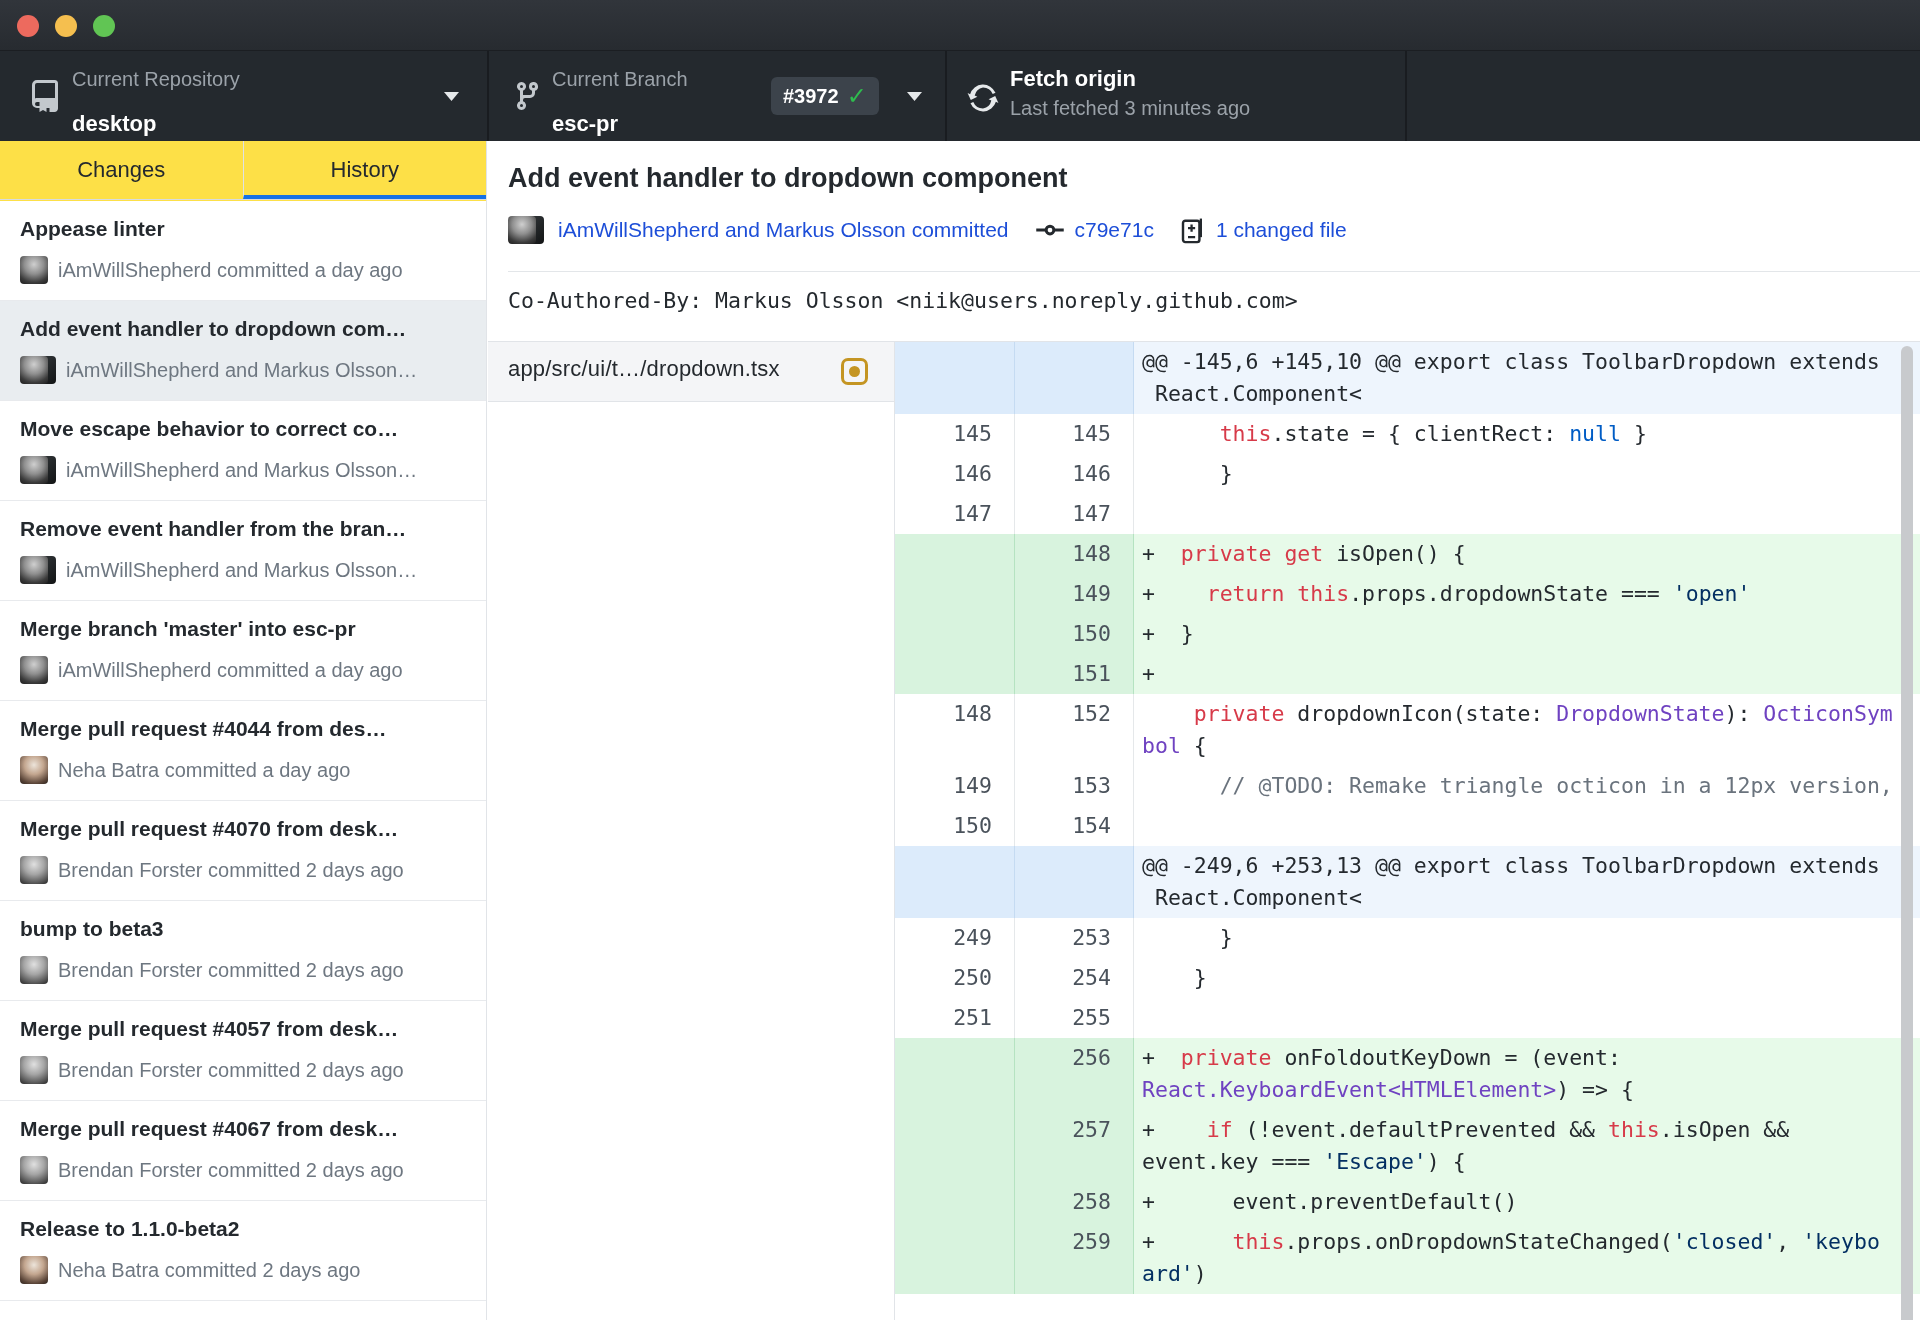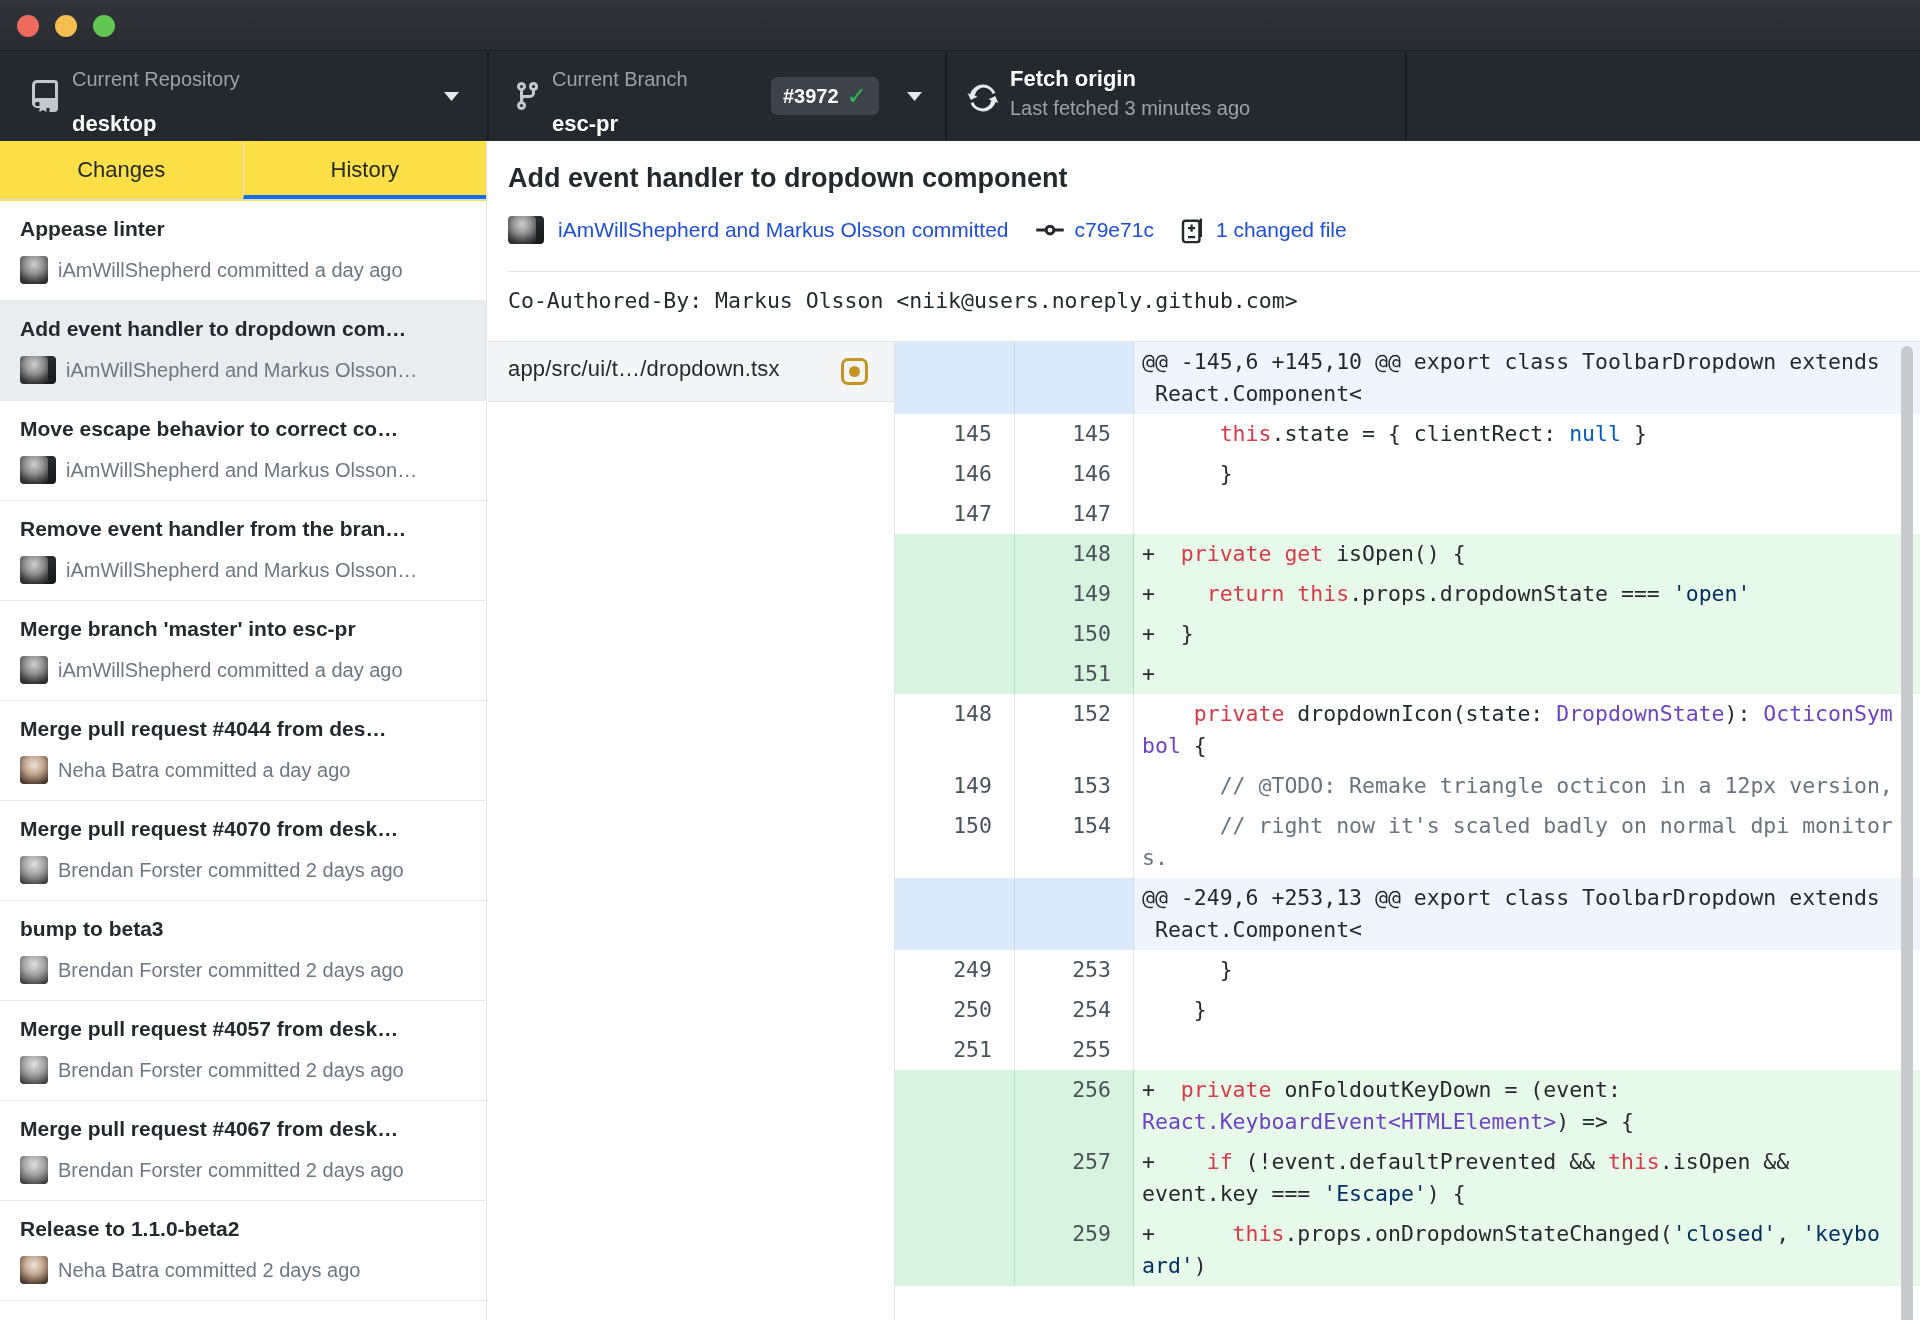--- a/index.html
+++ b/index.html
@@ -358,24 +358,20 @@
             <div class="drow dr-c">
               <div class="g1">149</div>
               <div class="g2">153</div>
               <div class="code">
                 <div class="cl"><span>      </span><span class="tk-c">// @TODO: Remake triangle octicon in a 12px version,</span></div>
               </div>
             </div>
             <div class="drow dr-c">
               <div class="g1">150</div>
               <div class="g2">154</div>
-              <div class="code">
-                <div class="cl"><span>      </span><span class="tk-c">// right now it's scaled badly on normal dpi monitor</span></div>
-                <div class="cl"><span class="tk-c">s.</span></div>
-              </div>
             </div>
             <div class="drow dr-h">
               <div class="g1"></div>
               <div class="g2"></div>
               <div class="code">
                 <div class="cl"><span>@@ -249,6 +253,13 @@ export class ToolbarDropdown extends</span></div>
                 <div class="cl"><span> React.Component&lt;</span></div>
               </div>
             </div>
             <div class="drow dr-c">
@@ -410,20 +406,27 @@
             <div class="drow dr-a">
               <div class="g1"></div>
               <div class="g2">257</div>
               <div class="code">
                 <div class="cl"><span>+    </span><span class="tk-k">if</span><span> (!event.defaultPrevented &amp;&amp; </span><span class="tk-k">this</span><span>.isOpen &amp;&amp;</span></div>
                 <div class="cl"><span>event.key === </span><span class="tk-s">'Escape'</span><span>) {</span></div>
               </div>
             </div>
             <div class="drow dr-a">
               <div class="g1"></div>
+              <div class="g2">258</div>
+              <div class="code">
+                <div class="cl"><span>+      event.preventDefault()</span></div>
+              </div>
+            </div>
+            <div class="drow dr-a">
+              <div class="g1"></div>
               <div class="g2">259</div>
               <div class="code">
                 <div class="cl"><span>+      </span><span class="tk-k">this</span><span>.props.onDropdownStateChanged(</span><span class="tk-s">'closed'</span><span>, </span><span class="tk-s">'keybo</span></div>
                 <div class="cl"><span class="tk-s">ard'</span><span>)</span></div>
               </div>
             </div>
           </div>
         <div class="scroll-thumb"></div>
       </div>
     </div>

